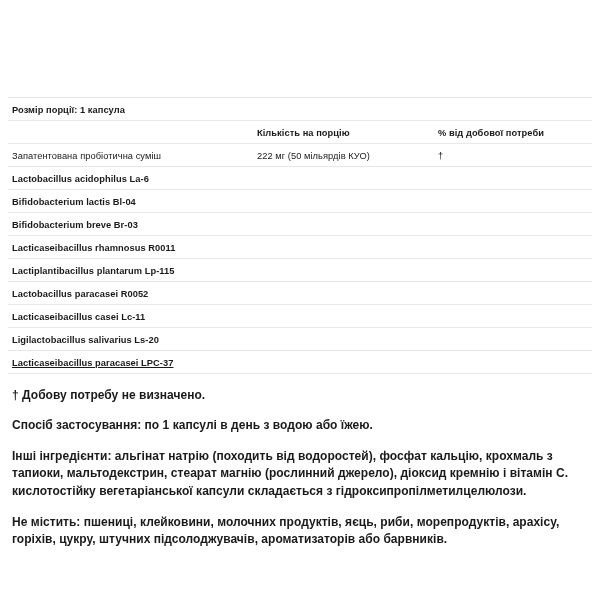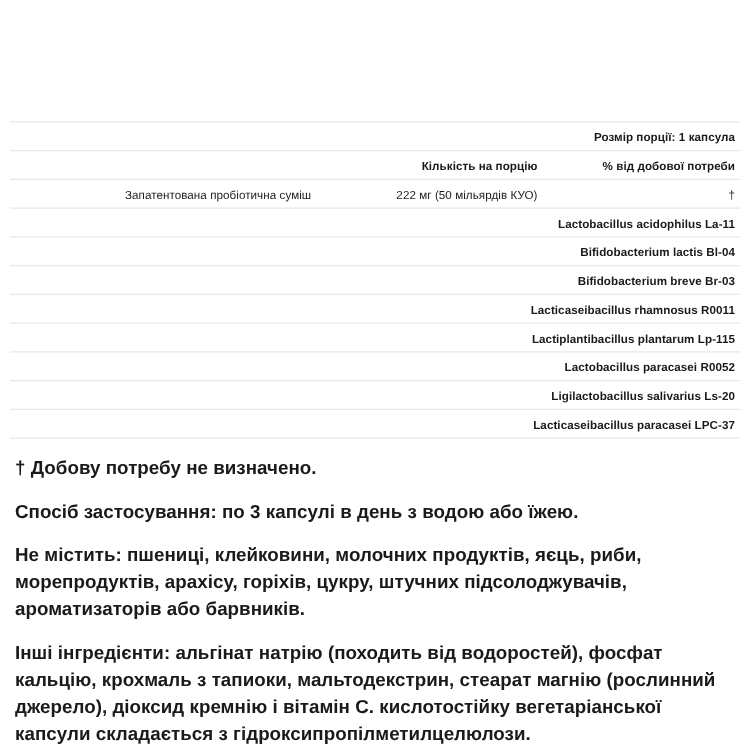--- a/index.html
+++ b/index.html
@@ -30,44 +30,44 @@
   .facts-table td {
     border-top: 1px solid #e8e8e8;
     padding: 0;
     vertical-align: middle;
     font-size: 9.3px;
     line-height: 1.2;
     letter-spacing: 0.05px;
   }
   .facts-table tr:last-child td {
     border-bottom: 1px solid #e8e8e8;
+    text-decoration: underline;
   }
   .cell-pad {
     padding: 6.5px 4px 6.5px 4px;
     height: 9px;
-    text-align: right;
   }
   .col-name { width: 245px; }
   .col-amount { width: 181px; }
   .col-dv { width: 158px; }
   .serving-row td { font-weight: bold; }
   .header-row td {
     font-weight: bold;
     color: #1a1a1a;
     margin-left: 26px;
   }
   .blend-row td { font-weight: normal; }
   .strain-row td { font-weight: bold; }
 
   .notes {
     margin-top: 13px;
     padding: 0 4px;
   }
   .note {
-    font-size: 15px;
+    font-size: 12px;
     line-height: 1.45;
     font-weight: bold;
     color: #1a1a1a;
     margin: 0 0 13px 0;
     letter-spacing: 0.03px;
   }
   .note.para {
     margin-bottom: 14px;
   }
   .note:last-child { margin-bottom: 0; }
@@ -110,21 +110,21 @@
         <td>
           <div class="cell-pad">222 мг (50 мільярдів КУО)</div>
         </td>
         <td>
           <div class="cell-pad">†</div>
         </td>
       </tr>
 
       <tr class="strain-row">
         <td colspan="3">
-          <div class="cell-pad">Lactobacillus acidophilus La-11</div>
+          <div class="cell-pad">Lactobacillus acidophilus La-6</div>
         </td>
       </tr>
       <tr class="strain-row">
         <td colspan="3">
           <div class="cell-pad">Bifidobacterium lactis Bl-04</div>
         </td>
       </tr>
       <tr class="strain-row">
         <td colspan="3">
           <div class="cell-pad">Bifidobacterium breve Br-03</div>
@@ -140,32 +140,37 @@
           <div class="cell-pad">Lactiplantibacillus plantarum Lp-115</div>
         </td>
       </tr>
       <tr class="strain-row">
         <td colspan="3">
           <div class="cell-pad">Lactobacillus paracasei R0052</div>
         </td>
       </tr>
       <tr class="strain-row">
         <td colspan="3">
+          <div class="cell-pad">Lacticaseibacillus casei Lc-11</div>
+        </td>
+      </tr>
+      <tr class="strain-row">
+        <td colspan="3">
           <div class="cell-pad">Ligilactobacillus salivarius Ls-20</div>
         </td>
       </tr>
       <tr class="strain-row">
         <td colspan="3">
           <div class="cell-pad">Lacticaseibacillus paracasei LPC-37</div>
         </td>
       </tr>
 
     </tbody>
   </table>
 
   <div class="notes">
     <p class="note">† Добову потребу не визначено.</p>
-    <p class="note">Спосіб застосування: по 3 капсулі в день з водою або їжею.</p>
+    <p class="note">Спосіб застосування: по 1 капсулі в день з водою або їжею.</p>
+    <p class="note para">Інші інгредієнти: альгінат натрію (походить від водоростей), фосфат кальцію, крохмаль з тапиоки, мальтодекстрин, стеарат магнію (рослинний джерело), діоксид кремнію і вітамін С. кислотостійку вегетаріанської капсули складається з гідроксипропілметилцелюлози.</p>
     <p class="note">Не містить: пшениці, клейковини, молочних продуктів, яєць, риби, морепродуктів, арахісу, горіхів, цукру, штучних підсолоджувачів, ароматизаторів або барвників.</p>
-    <p class="note para">Інші інгредієнти: альгінат натрію (походить від водоростей), фосфат кальцію, крохмаль з тапиоки, мальтодекстрин, стеарат магнію (рослинний джерело), діоксид кремнію і вітамін С. кислотостійку вегетаріанської капсули складається з гідроксипропілметилцелюлози.</p>
   </div>
 
 </div>
 
 </body></html>

